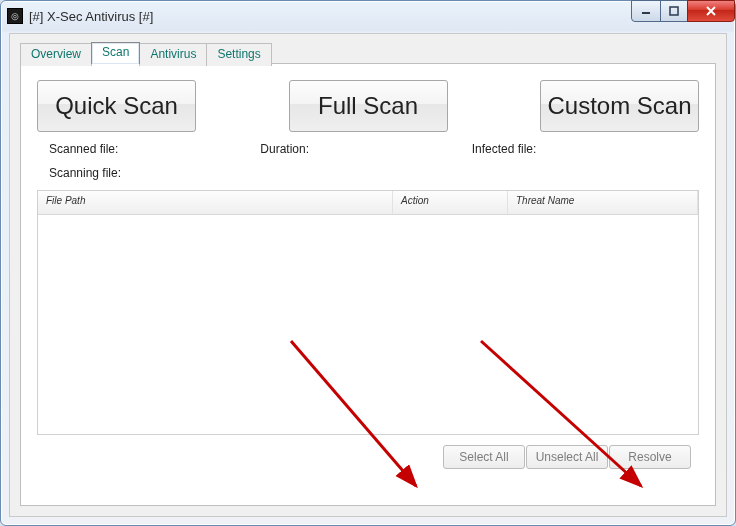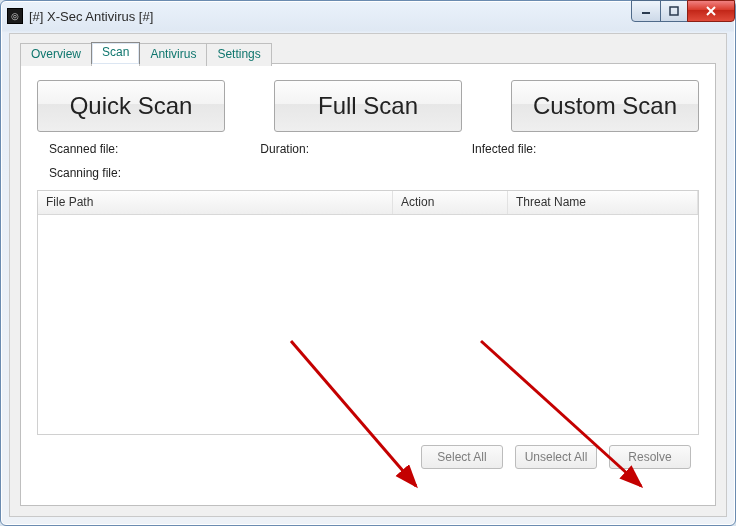--- a/index.html
+++ b/index.html
@@ -118,21 +118,21 @@
     bottom: 10px;
     background: #fff;
     border: 1px solid #bfbfbf;
   }
   .scan-buttons {
     display: flex;
     justify-content: space-between;
     padding: 16px 16px 10px 16px;
   }
   .big-btn {
-    width: 188px;
+    width: 159px;
     height: 52px;
     border: 1px solid #a7a7a7;
     border-radius: 3px;
     background: linear-gradient(to bottom, #fdfdfd, #f4f4f4 45%, #e7e7e7 46%, #efefef);
     font-size: 24px;
     color: #222;
     cursor: pointer;
     font-family: inherit;
   }
   .status-row {
@@ -148,36 +148,37 @@
     border: 1px solid #d0d0d0;
     height: 245px;
     overflow: hidden;
     background: #fff;
   }
   .grid-head {
     display: flex;
     height: 24px;
     background: linear-gradient(to bottom, #fdfdfd, #efefef);
     border-bottom: 1px solid #d8d8d8;
-    font-size: 12px;
+    font-size: 10px;
     color: #333;
+    font-style: italic;
   }
   .grid-head .col {
     padding: 4px 8px;
     border-right: 1px solid #e2e2e2;
     text-align: left;
   }
   .col.path { flex: 0 0 355px; }
   .col.threat { flex: 0 0 190px; }
   .col.action { flex: 1; }
   .grid-body { height: calc(100% - 24px); }
   .bottom-buttons {
     display: flex;
     justify-content: flex-end;
-    gap: 12px;
+    gap: 1px;
     padding: 10px 24px 0 0;
   }
   .small-btn {
     width: 82px;
     height: 24px;
     border: 1px solid #bcbcbc;
     border-radius: 3px;
     background: linear-gradient(to bottom, #fafafa, #ededed);
     font-size: 12px;
     color: #7d7d7d;

